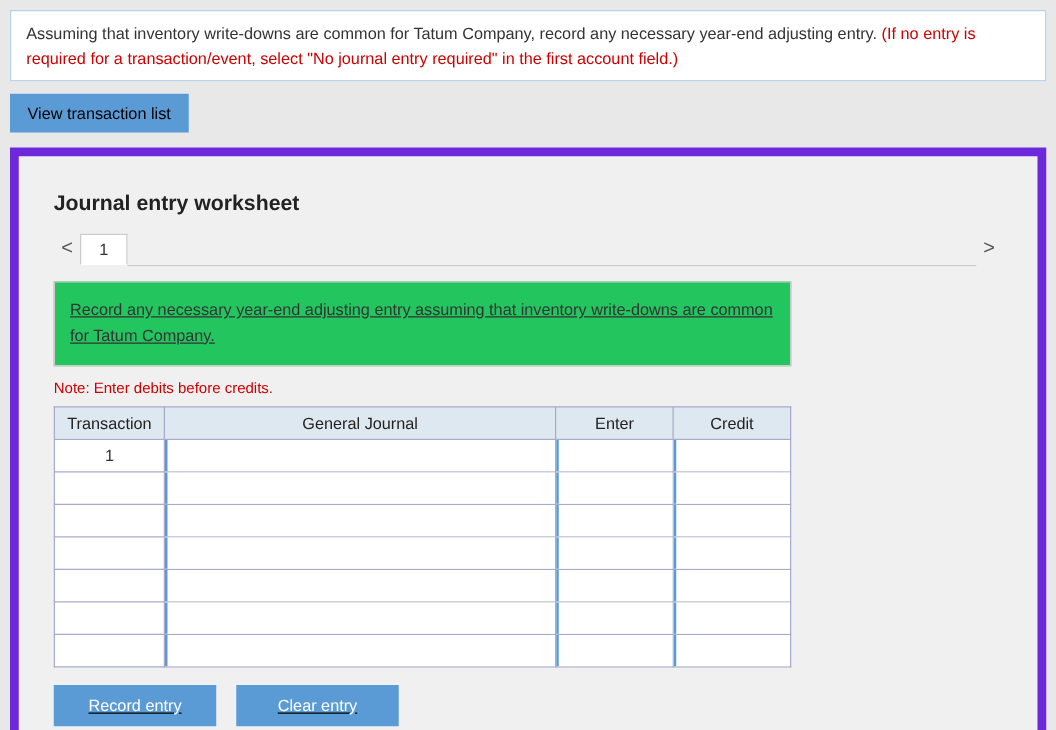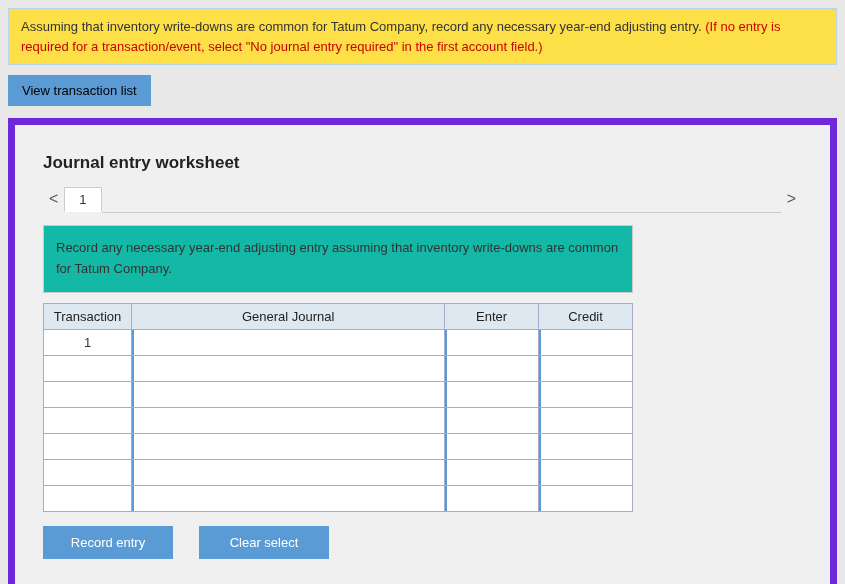--- a/index.html
+++ b/index.html
@@ -6,21 +6,21 @@
     body {
       font-family: Arial, sans-serif;
       font-size: 13px;
       background: #e8e8e8;
       width: 845px;
       min-height: 584px;
       padding: 8px;
     }
 
     .info-banner {
-      background: #fde047;
+      background: #ffffff;
       border: 1px solid #b8d4e8;
       padding: 8px 12px;
       margin-bottom: 10px;
       font-size: 13px;
       line-height: 1.5;
       color: #333;
     }
     .info-banner .red-text {
       color: #cc0000;
     }
@@ -76,28 +76,29 @@
       background: white;
       border-bottom: 1px solid white;
     }
     .tab-spacer {
       flex: 1;
       border-bottom: 1px solid #ccc;
       height: 28px;
     }
 
     .instruction-box {
-      background: #14b8a6;
+      background: #22c55e;
       border: 1px solid #ccc;
       padding: 12px;
       margin-bottom: 10px;
       font-size: 13px;
       line-height: 1.6;
       color: #333;
       max-width: 590px;
+      text-decoration: underline;
     }
 
     .note-text {
       color: #cc0000;
       font-size: 12px;
       margin-bottom: 8px;
     }
 
     .journal-table {
       width: 100%;
@@ -155,23 +156,24 @@
     .journal-table td.debit-cell input,
     .journal-table td.credit-cell input {
       border-left: 2px solid #5b9bd5;
     }
     .journal-table td.journal-input-cell input {
       border-left: 2px solid #5b9bd5;
     }
 
     .btn-row {
       display: flex;
-      gap: 26px;
+      gap: 16px;
       align-items: flex-start;
       max-width: 590px;
+      text-decoration: underline;
     }
     .btn-action {
       background: #5b9bd5;
       color: white;
       border: none;
       padding: 9px 20px;
       font-size: 13px;
       cursor: pointer;
       min-width: 130px;
     }
@@ -202,20 +204,21 @@
     <button class="tab-nav-btn">&lt;</button>
     <div class="tab-item active">1</div>
     <div class="tab-spacer"></div>
     <button class="tab-nav-btn">&gt;</button>
   </div>
 
   <div class="instruction-box">
     <span>Record any necessary year-end adjusting entry assuming that inventory write-downs are common for Tatum Company.</span>
   </div>
 
+  <div class="note-text">Note: Enter debits before credits.</div>
 
   <table class="journal-table">
     <thead>
       <tr>
         <th class="transaction-col">Transaction</th>
         <th class="journal-col">General Journal</th>
         <th class="debit-col">Enter</th>
         <th class="credit-col">Credit</th>
       </tr>
     </thead>
@@ -260,20 +263,20 @@
           <td class="transaction-cell"></td>
           <td class="input-cell journal-input-cell"><input type="text" style=""></td>
           <td class="input-cell debit-cell"><input type="text" style=""></td>
           <td class="input-cell credit-cell"><input type="text" style=""></td>
         </tr>
       </tbody>
   </table>
 
   <div class="btn-row">
     <button class="btn-action">Record entry</button>
-    <button class="btn-action">Clear select</button>
+    <button class="btn-action">Clear entry</button>
     <div class="btn-spacer"></div>
   </div>
 
 </div>
 
 
 
 
 </body></html>

